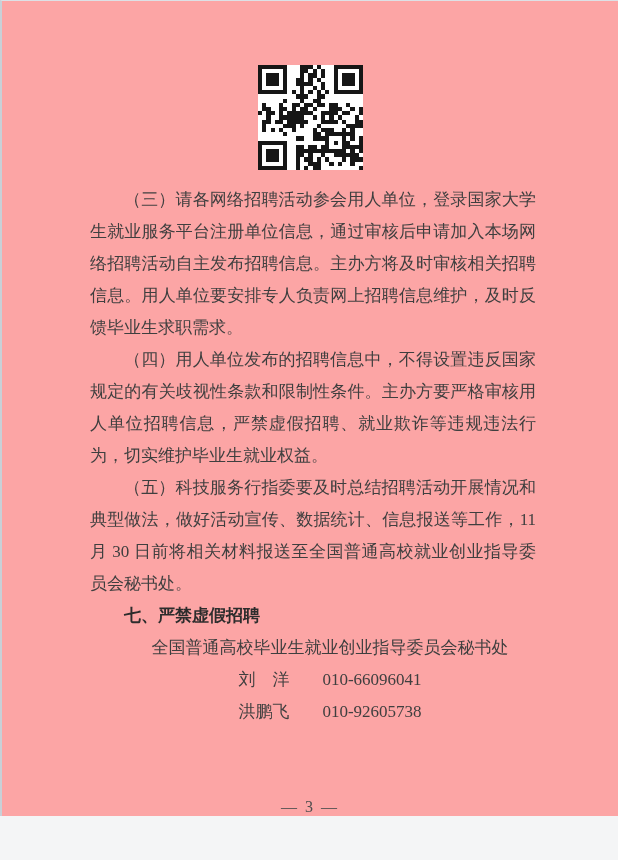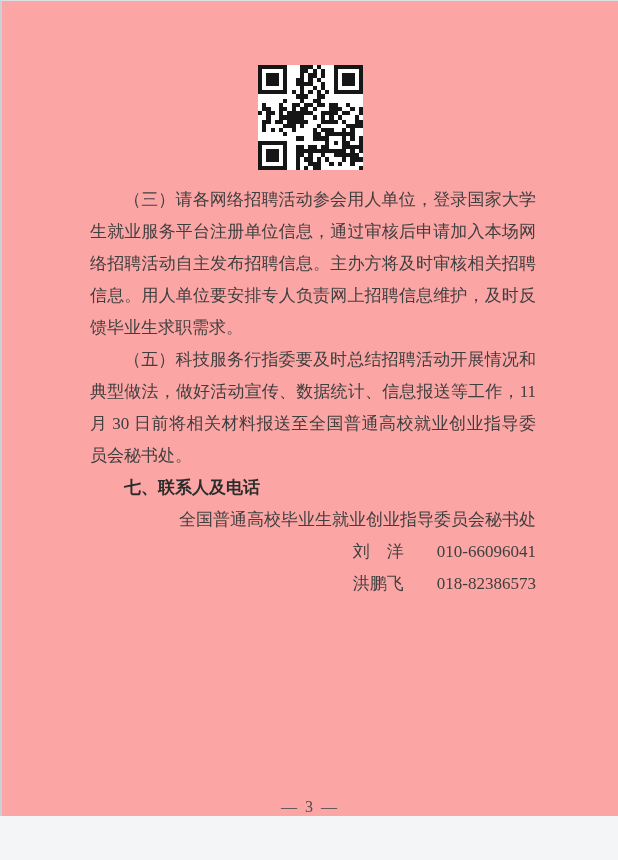--- a/index.html
+++ b/index.html
@@ -35,21 +35,21 @@
   .section-heading{
     margin:0;
     font-family:"Liberation Sans","DejaVu Sans",sans-serif;
     font-weight:bold;
     font-size:17px;
     line-height:32px;
     color:#2c2c2c;
     text-indent:2em;
     text-align:left;
   }
-  .contact{text-align:right;}
+  .contact{text-align:center;}
   .contact .phone{margin-left:33px;}
   .page-number{
     position:absolute;
     top:794px;left:0;
     width:100%;
     text-align:center;
     font-size:16px;
     line-height:24px;
     color:#4e4e4e;
     letter-spacing:2px;
@@ -367,24 +367,25 @@
         <rect x="9" y="24" width="1" height="1" fill="#161616"></rect>
         <rect x="11" y="24" width="1" height="1" fill="#161616"></rect>
         <rect x="13" y="24" width="1" height="1" fill="#161616"></rect>
         <rect x="14" y="24" width="1" height="1" fill="#161616"></rect>
         <rect x="24" y="24" width="1" height="1" fill="#161616"></rect>
       </svg>
   </div>
 
   <div class="body-text">
     <p>（三）请各网络招聘活动参会用人单位，登录国家大学生就业服务平台注册单位信息，通过审核后申请加入本场网络招聘活动自主发布招聘信息。主办方将及时审核相关招聘信息。用人单位要安排专人负责网上招聘信息维护，及时反馈毕业生求职需求。</p>
+    <p>（四）用人单位发布的招聘信息中，不得设置违反国家规定的有关歧视性条款和限制性条件。主办方要严格审核用人单位招聘信息，严禁虚假招聘、就业欺诈等违规违法行为，切实维护毕业生就业权益。</p>
     <p>（五）科技服务行指委要及时总结招聘活动开展情况和典型做法，做好活动宣传、数据统计、信息报送等工作，11 月 30 日前将相关材料报送至全国普通高校就业创业指导委员会秘书处。</p>
 
-    <p class="section-heading">七、联系人及电话</p>
+    <p class="section-heading">七、严禁虚假招聘</p>
 
     <p class="contact">全国普通高校毕业生就业创业指导委员会秘书处</p>
     <p class="contact"><span>刘　洋</span><span class="phone">010-66096041</span></p>
-    <p class="contact"><span>洪鹏飞</span><span class="phone">018-82386573</span></p>
+    <p class="contact"><span>洪鹏飞</span><span class="phone">010-92605738</span></p>
   </div>
 
   <div class="page-number">— 3 —</div>
 
 </div>
 
 </body></html>

